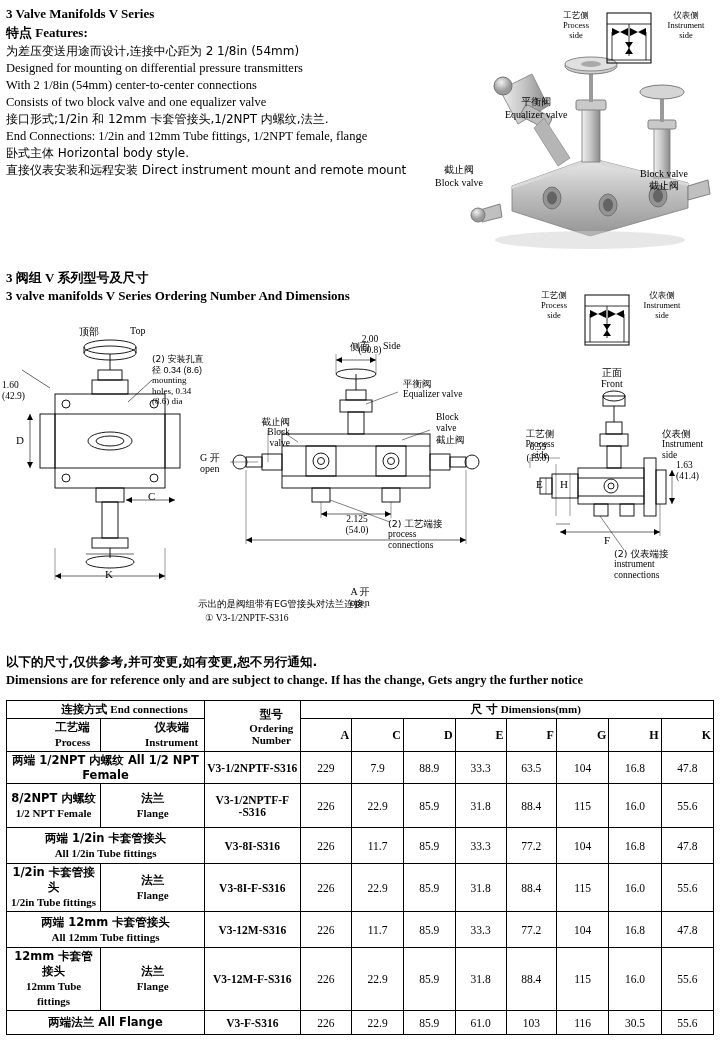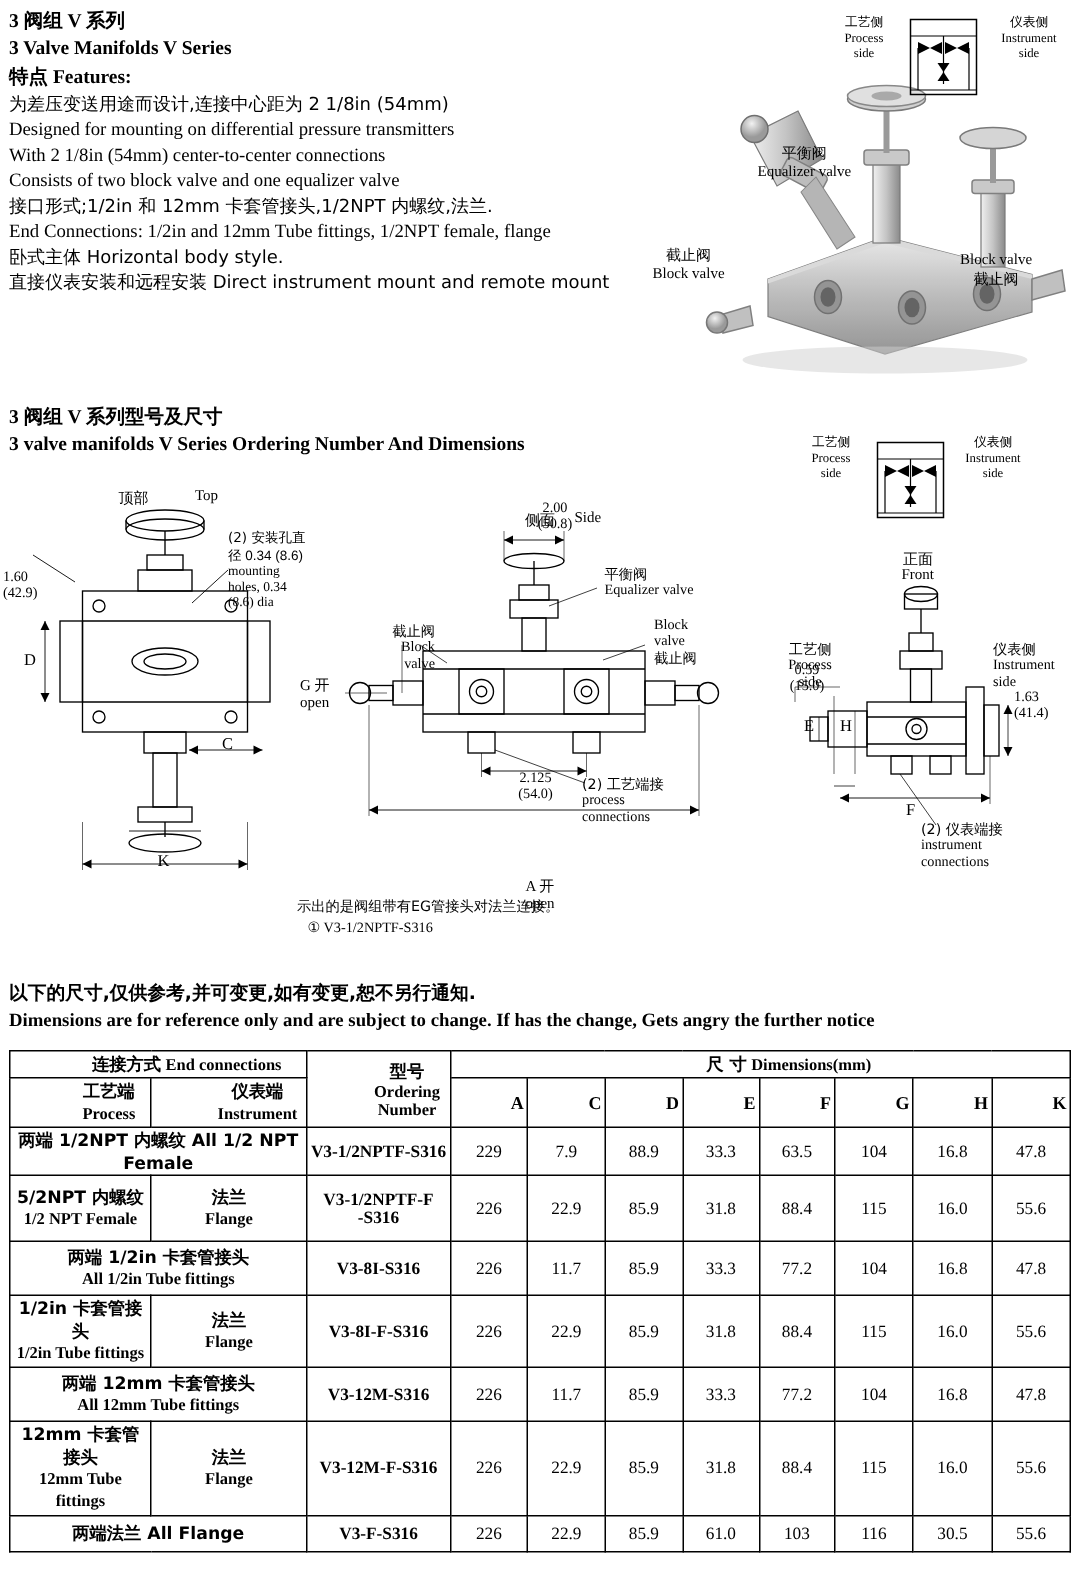--- a/index.html
+++ b/index.html
@@ -66,21 +66,20 @@
   .ordn { font-family:"Liberation Serif", serif; font-size:11.5px; font-weight:bold; text-align:left; padding-left:4px; }
   .num { font-family:"Liberation Serif", serif; font-size:11.5px; }
   .cellstack { line-height:15px; }
 </style>
 </head>
 <body>
 
 <div class="page">
 
   <div class="sec1">
-    <div class="sec-title">3 阀组  V 系列</div>
     <div class="sec-title-en">3 Valve Manifolds V Series</div>
     <div class="feat-head">特点 Features:</div>
     <div class="line cn">为差压变送用途而设计,连接中心距为 2 1/8in (54mm)</div>
     <div class="line">Designed for mounting on differential pressure transmitters</div>
     <div class="line">With 2 1/8in (54mm) center-to-center connections</div>
     <div class="line">Consists of two block valve and one equalizer valve</div>
     <div class="line cn">接口形式;1/2in 和 12mm 卡套管接头,1/2NPT 内螺纹,法兰.</div>
     <div class="line">End Connections: 1/2in and 12mm  Tube fittings, 1/2NPT female, flange</div>
     <div class="line cn">卧式主体  Horizontal body style.</div>
     <div class="line cn">直接仪表安装和远程安装  Direct instrument mount and remote mount</div>
@@ -522,21 +521,21 @@
         <td class="num">88.9</td>
         <td class="num">33.3</td>
         <td class="num">63.5</td>
         <td class="num">104</td>
         <td class="num">16.8</td>
         <td class="num">47.8</td>
       </tr>
 
       <tr>
         <td class="cellstack" style="height:44px;">
-          <div class="cnb">5/2NPT 内螺纹</div>
+          <div class="cnb">8/2NPT 内螺纹</div>
           <div class="enb">1/2 NPT Female</div>
         </td>
         <td class="cellstack">
           <div class="cnb">法兰</div>
           <div class="enb">Flange</div>
         </td>
         <td class="ordn">
           <div>V3-1/2NPTF-F</div>
           <div>-S316</div>
         </td>

